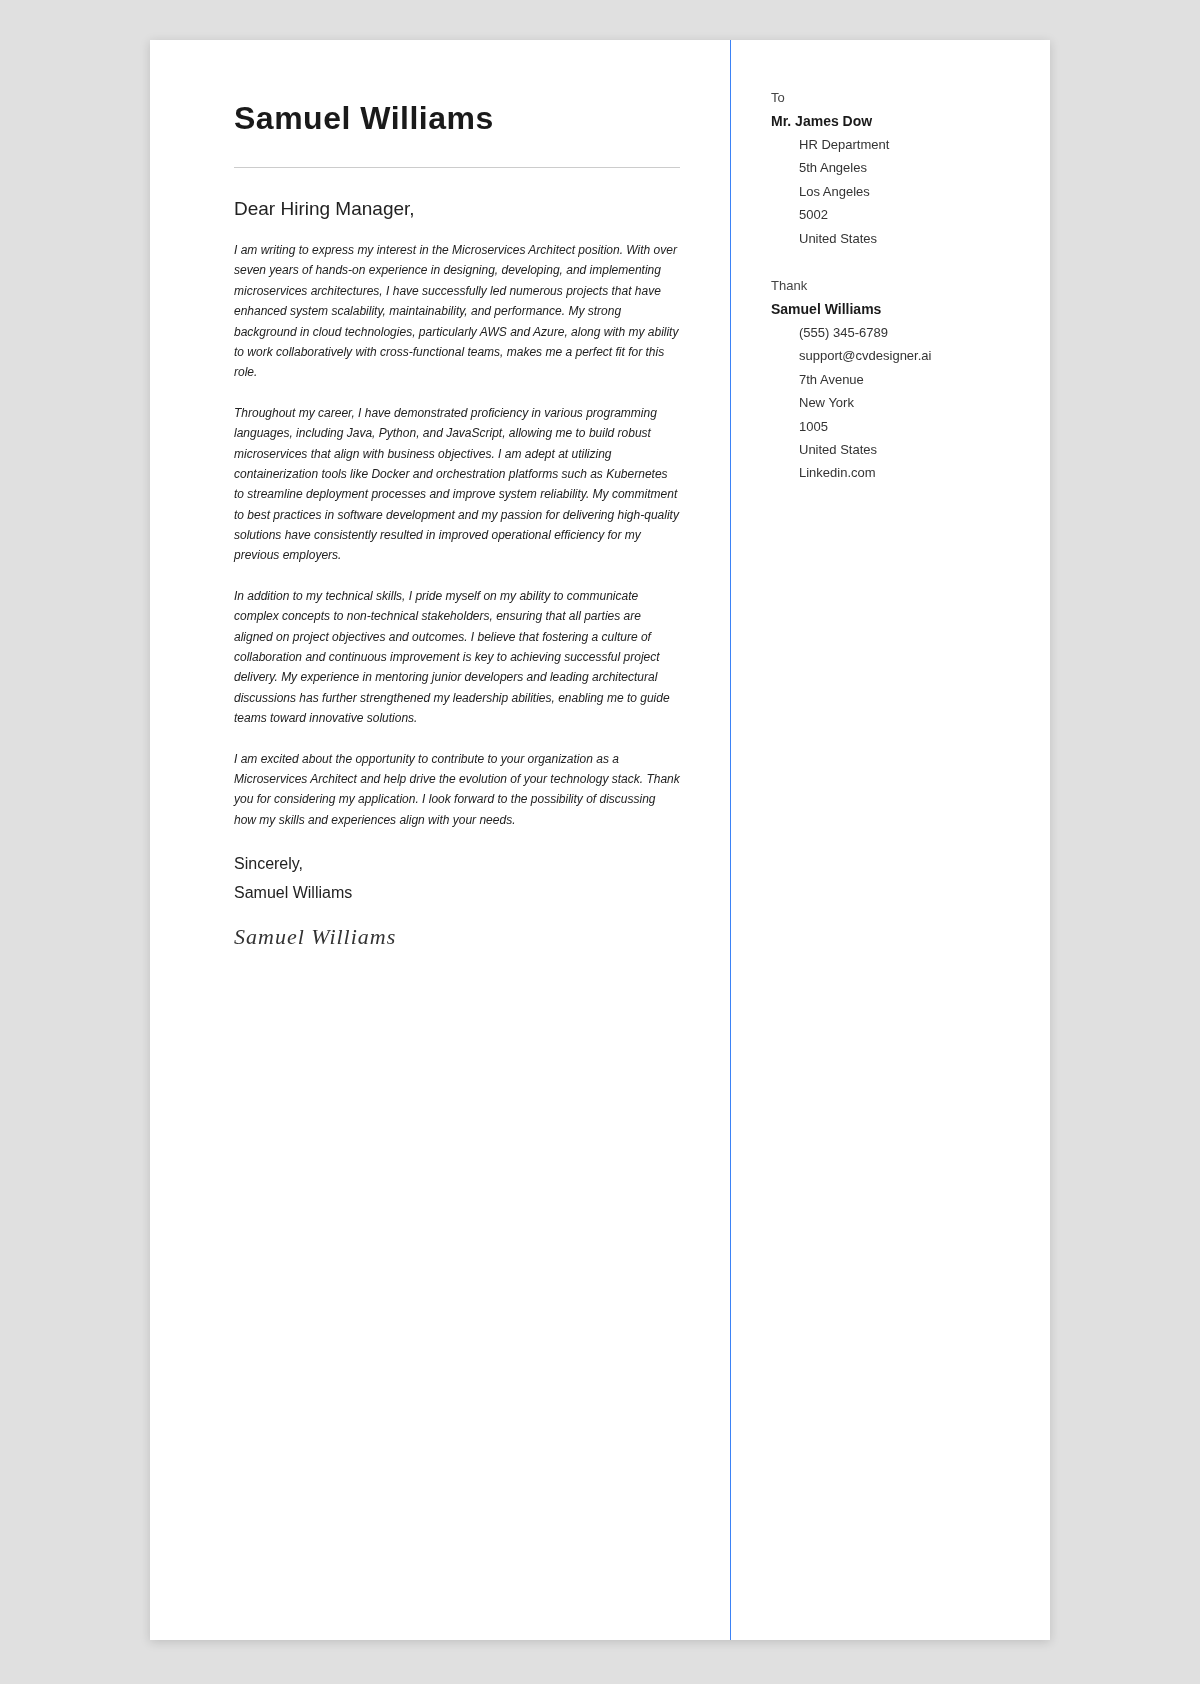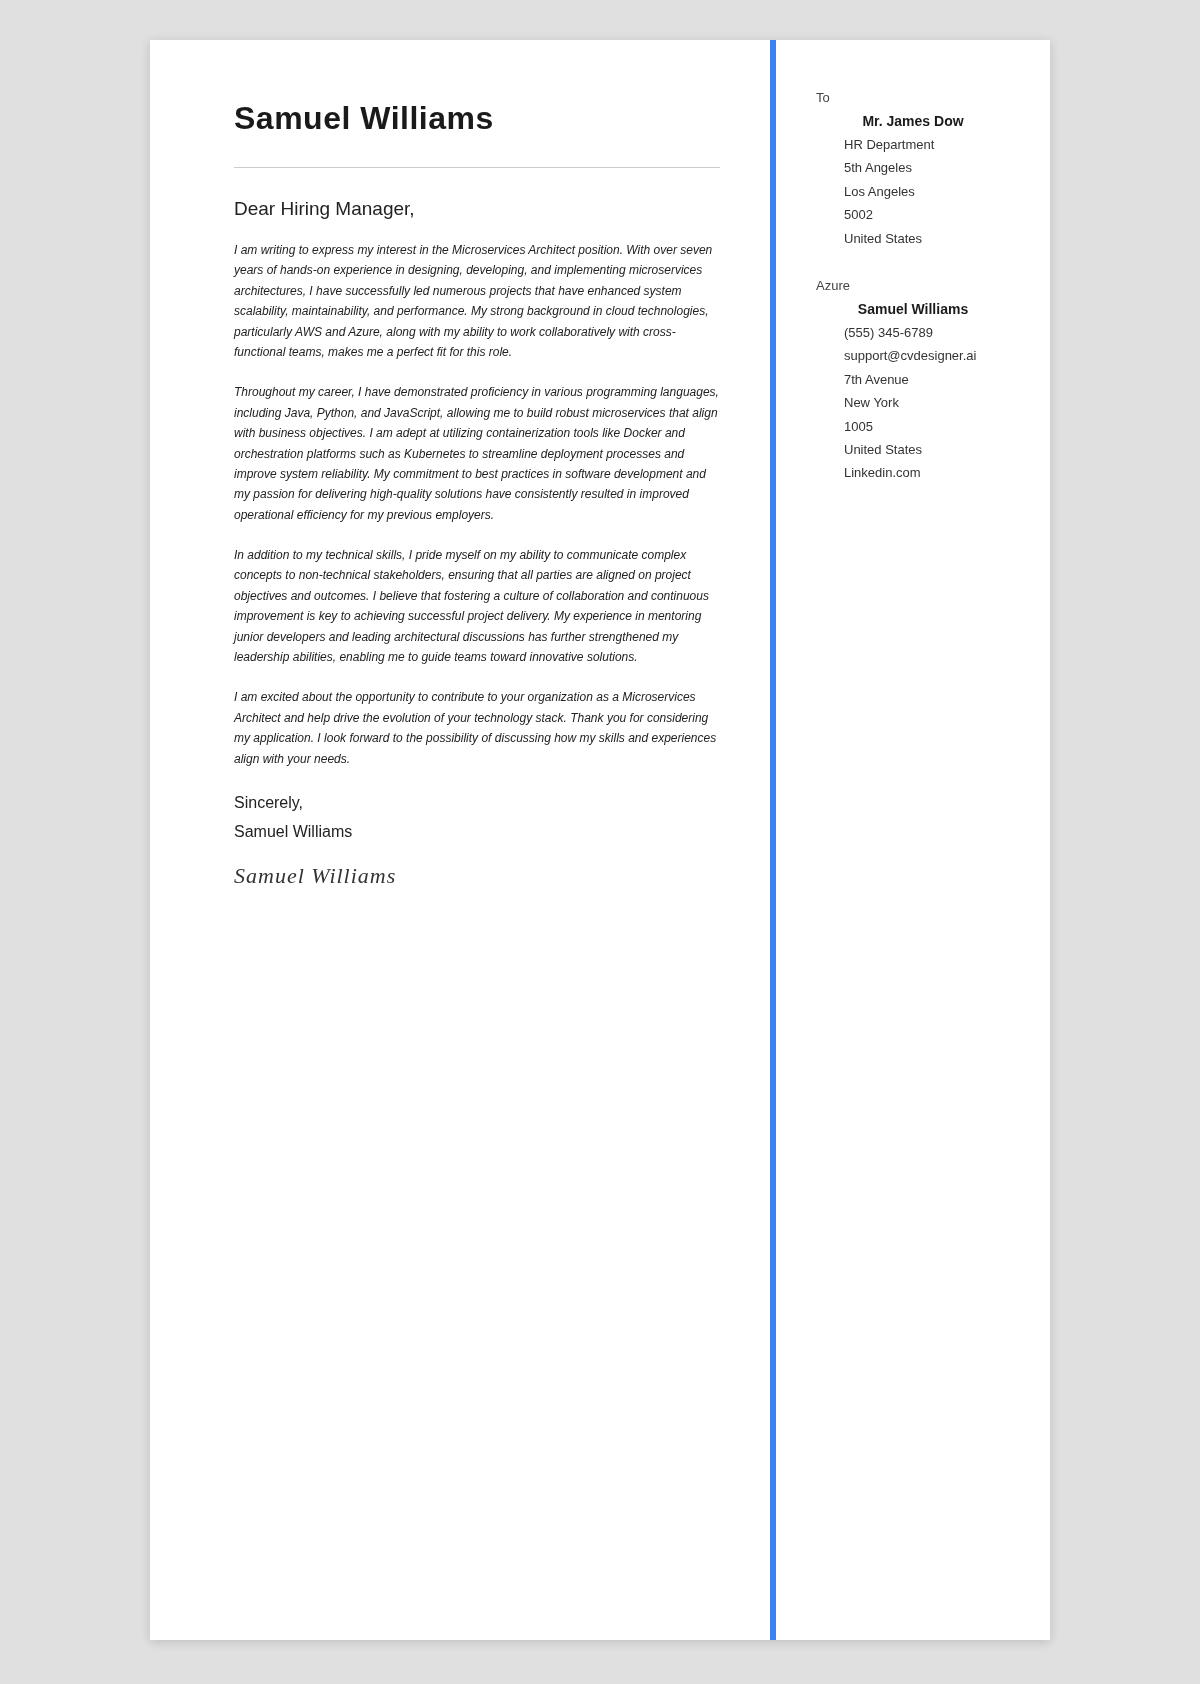--- a/index.html
+++ b/index.html
@@ -28,24 +28,24 @@
       padding-left: 24px;
     }
 
     .left-column {
       flex: 1;
       padding: 60px 50px 60px 60px;
       border-right: none;
     }
 
     .right-column {
-      width: 280px;
+      width: 320px;
       padding: 50px 40px 50px 40px;
       background: #ffffff;
-      border-left: 6px solid #3b82f6;
+      border-left: 1px solid #3b82f6;
     }
 
     
     .applicant-name {
       font-size: 32px;
       font-weight: 700;
       color: #1a1a1a;
       margin-bottom: 30px;
       letter-spacing: 0.5px;
     }
@@ -114,21 +114,20 @@
       color: #444444;
       margin-bottom: 8px;
       font-weight: 400;
     }
 
     .contact-name {
       font-weight: 700;
       font-size: 14px;
       color: #1a1a1a;
       margin-bottom: 4px;
-      text-align: center;
     }
 
     .contact-detail {
       font-size: 13px;
       color: #333333;
       line-height: 1.8;
       margin-left: 28px;
     }
 
     .right-section {
@@ -175,21 +174,21 @@
       <div class="section-label">To</div>
       <div class="contact-name">Mr. James Dow</div>
       <div class="contact-detail">HR Department</div>
       <div class="contact-detail">5th Angeles</div>
       <div class="contact-detail">Los Angeles</div>
       <div class="contact-detail">5002</div>
       <div class="contact-detail">United States</div>
     </div>
 
     <div class="right-section">
-      <div class="section-label">Azure</div>
+      <div class="section-label">Thank</div>
       <div class="contact-name">Samuel Williams</div>
       <div class="contact-detail">(555) 345-6789</div>
       <div class="contact-detail">support@cvdesigner.ai</div>
       <div class="contact-detail">7th Avenue</div>
       <div class="contact-detail">New York</div>
       <div class="contact-detail">1005</div>
       <div class="contact-detail">United States</div>
       <div class="contact-detail">Linkedin.com</div>
     </div>
 

